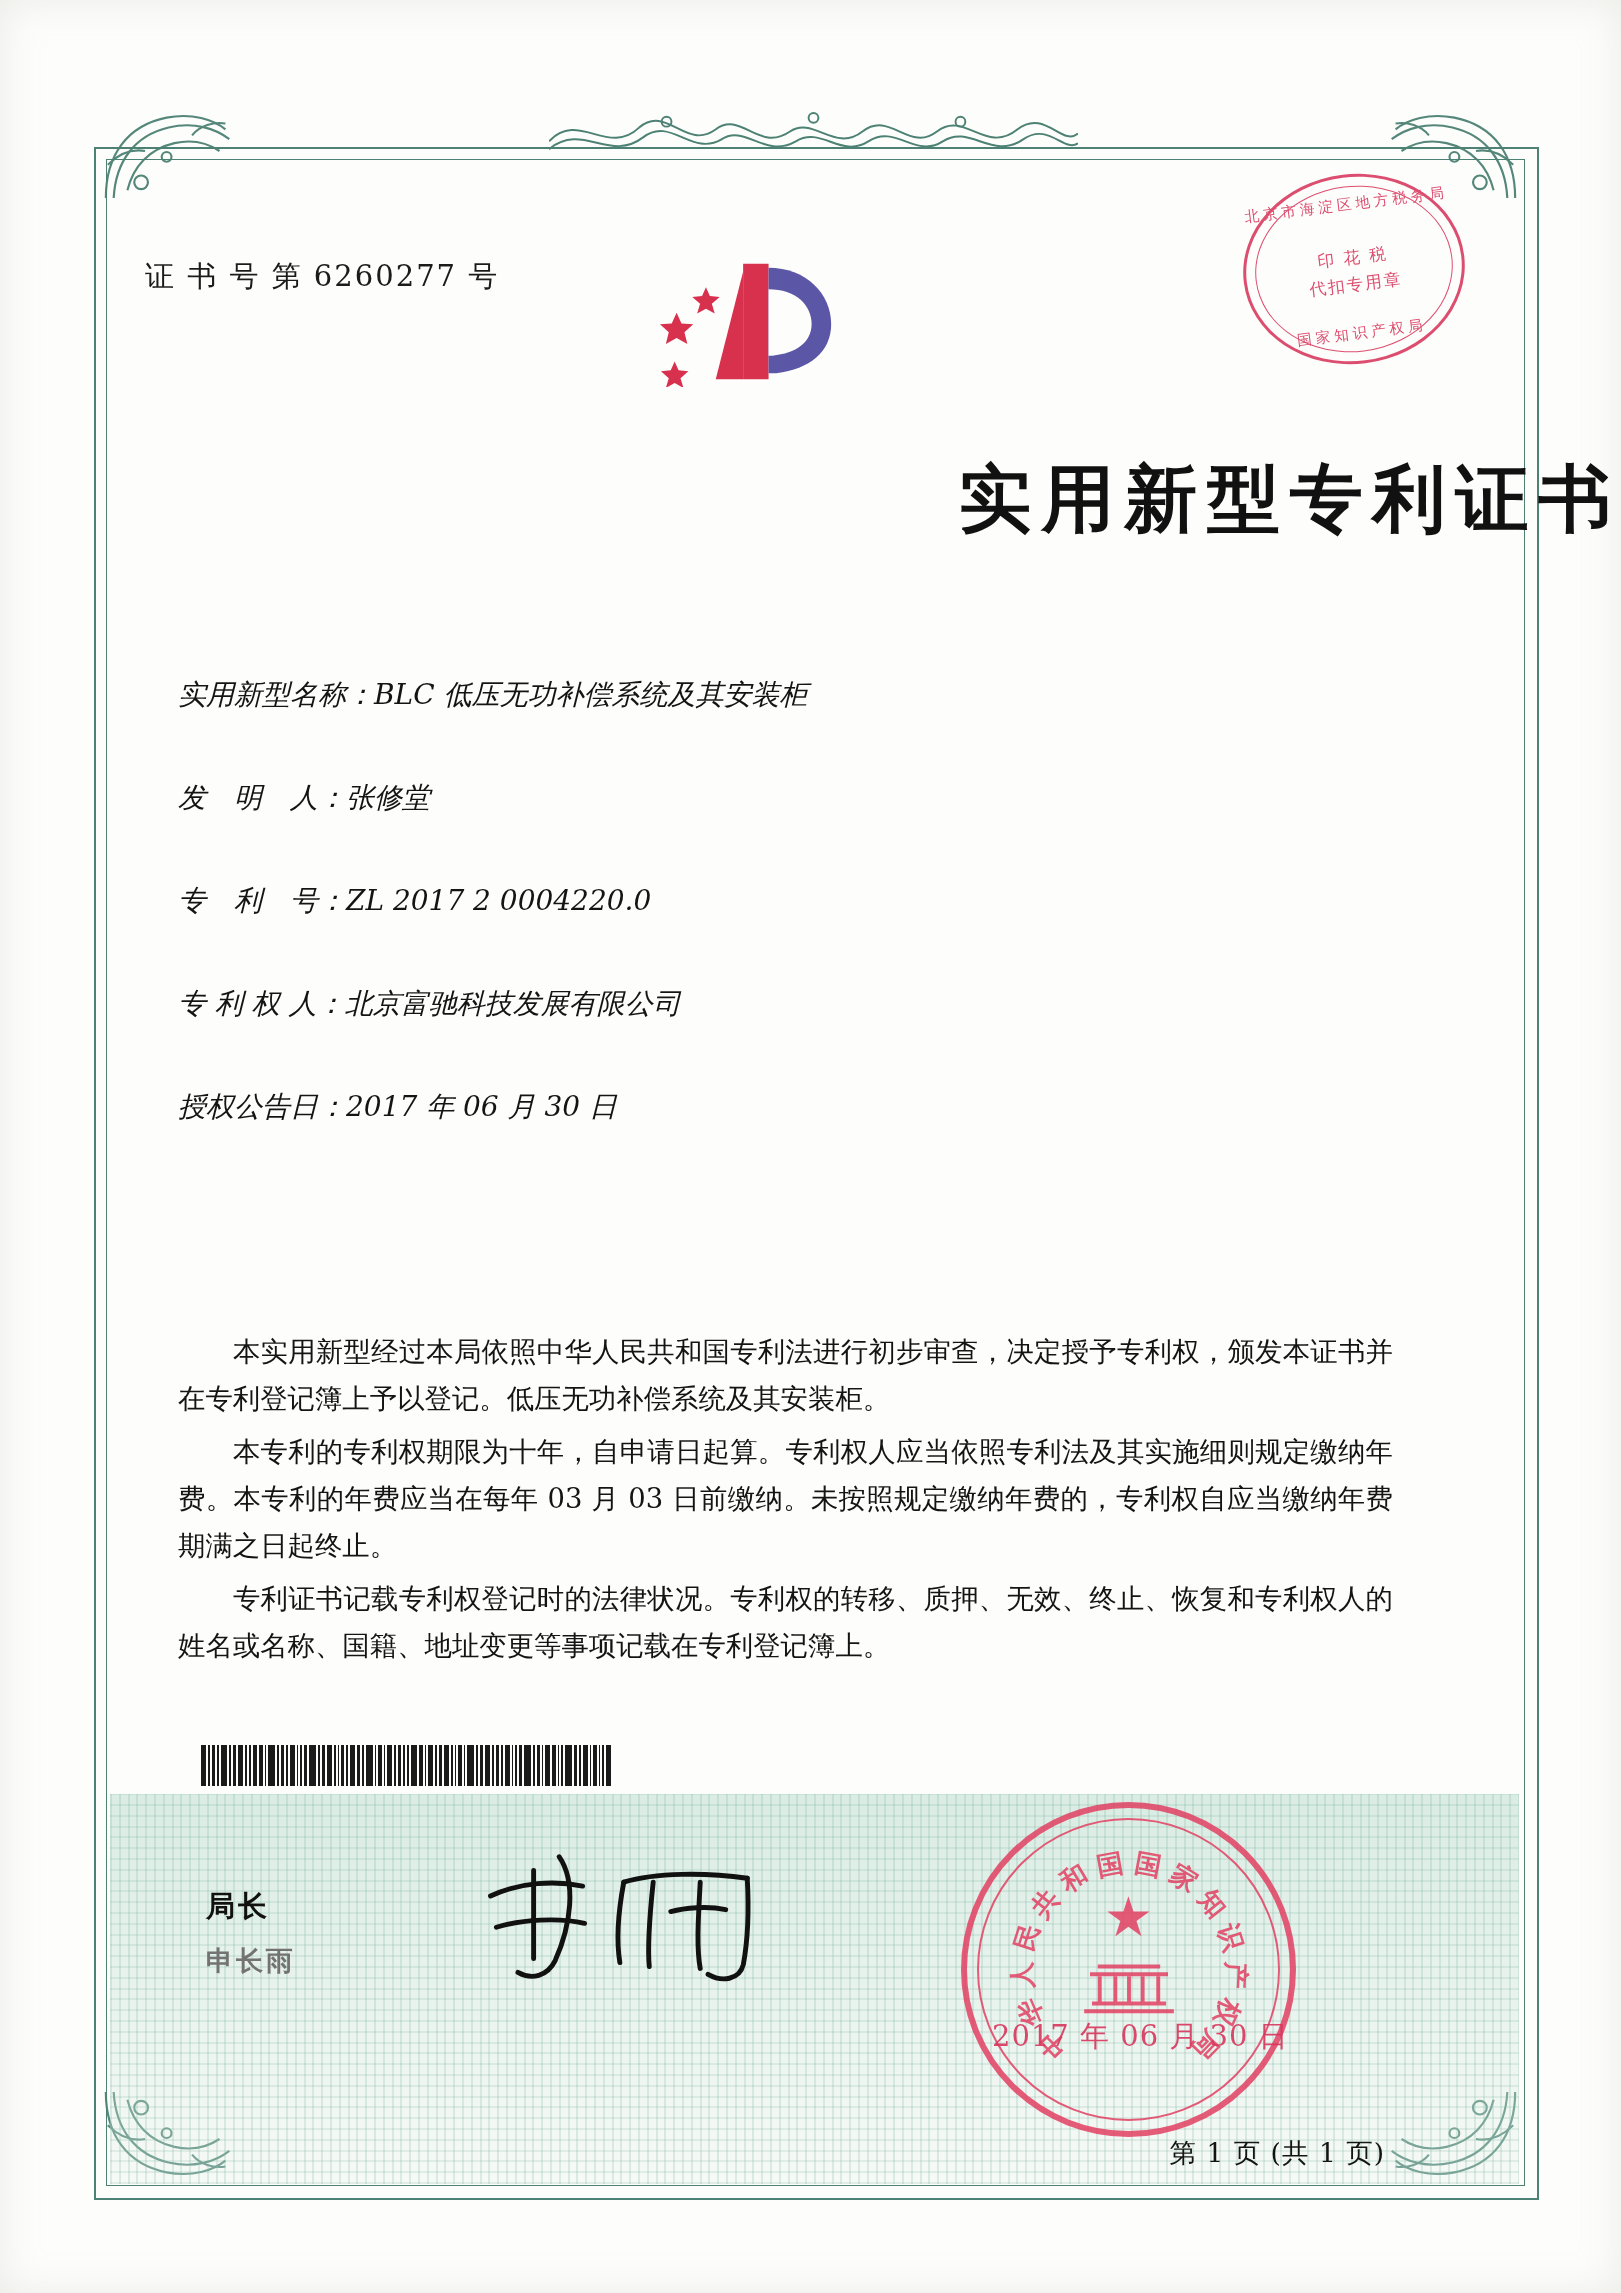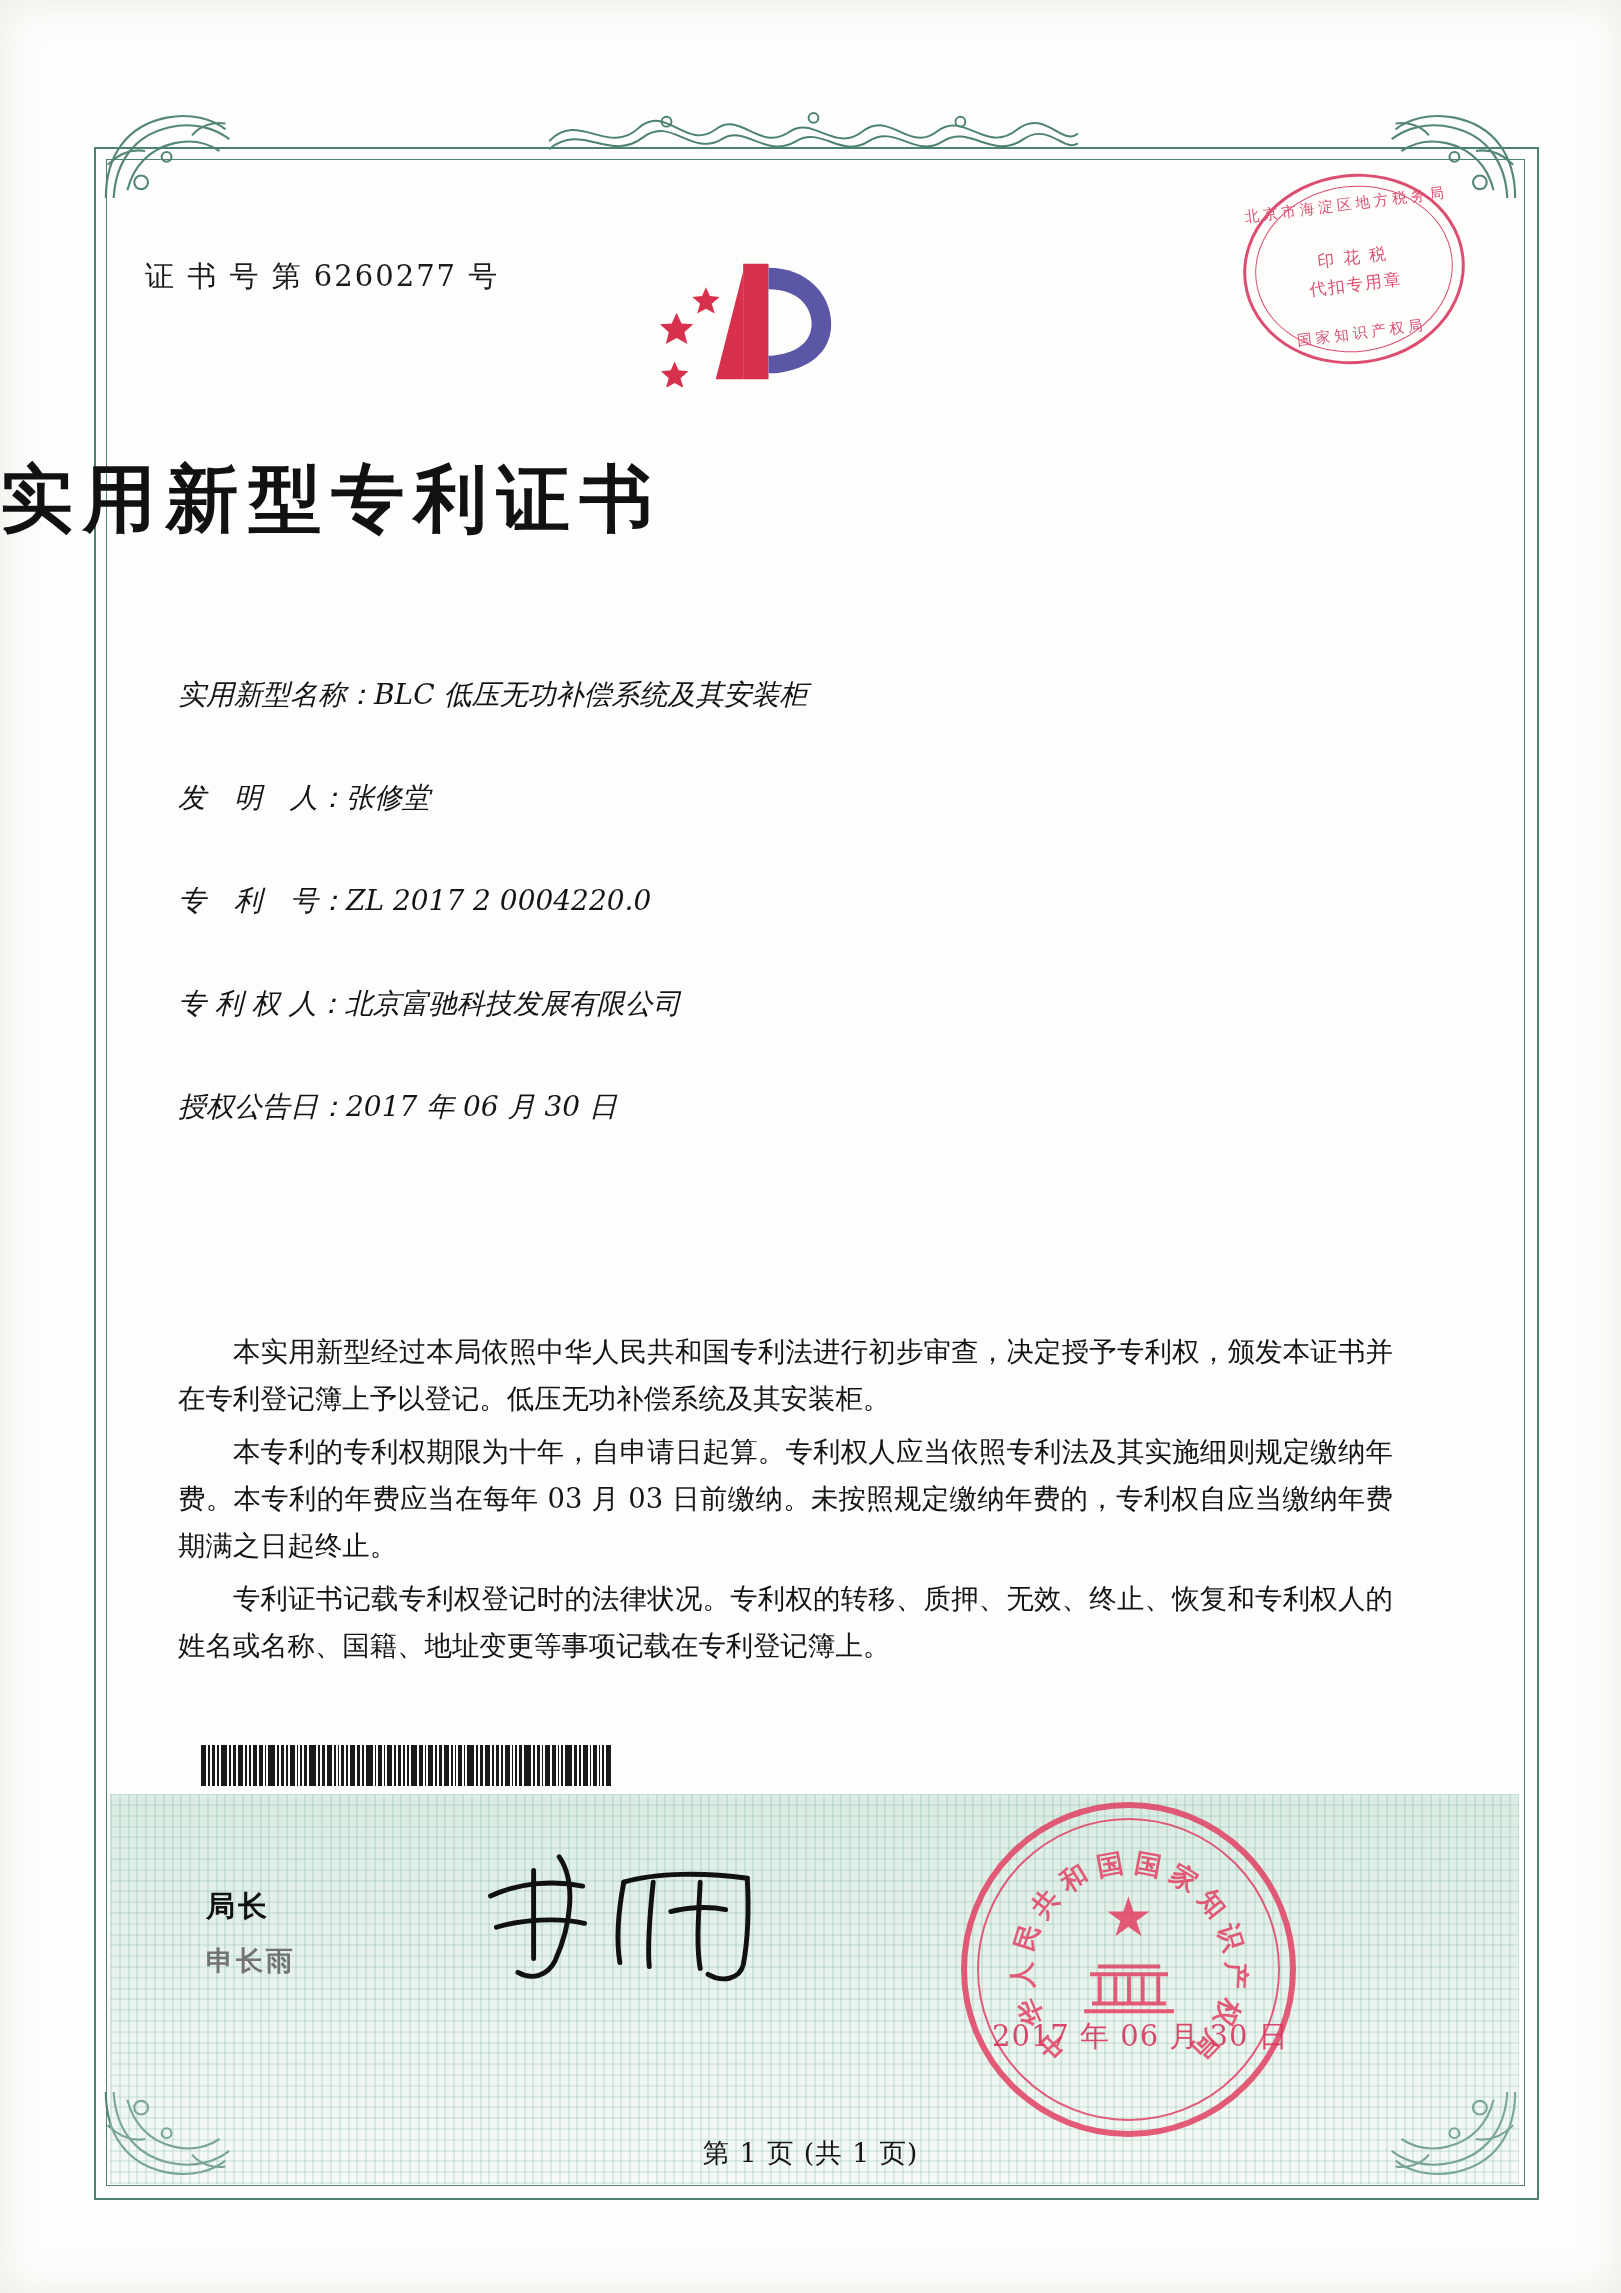--- a/index.html
+++ b/index.html
@@ -130,21 +130,21 @@
   }
   .stamp-oval .so-mid1 { top: 69px; }
   .stamp-oval .so-mid2 { top: 96px; }
 
   
   .title {
     position: absolute;
     left: 0;
     top: 451px;
     width: 1621px;
-    text-align: left;
+    text-align: right;
     font-size: 73px;
     font-weight: bold;
     letter-spacing: 9.8px;
     color: #111;
     font-family: "DejaVu Serif", serif;
   }
 
   
   .fields {
     position: absolute;
@@ -308,22 +308,22 @@
     letter-spacing: 1px;
     white-space: nowrap;
     opacity: 0.9;
   }
 
   
   .page-footer {
     position: absolute;
     left: 0;
     top: 2135px;
-    width: 1621px;
-    text-align: center;
+    width: 1385px;
+    text-align: right;
     font-size: 26.5px;
     color: #141414;
     font-family: "DejaVu Serif", serif;
     letter-spacing: 1px;
   }
 </style>
 </head>
 <body>
 
 <div class="page">

